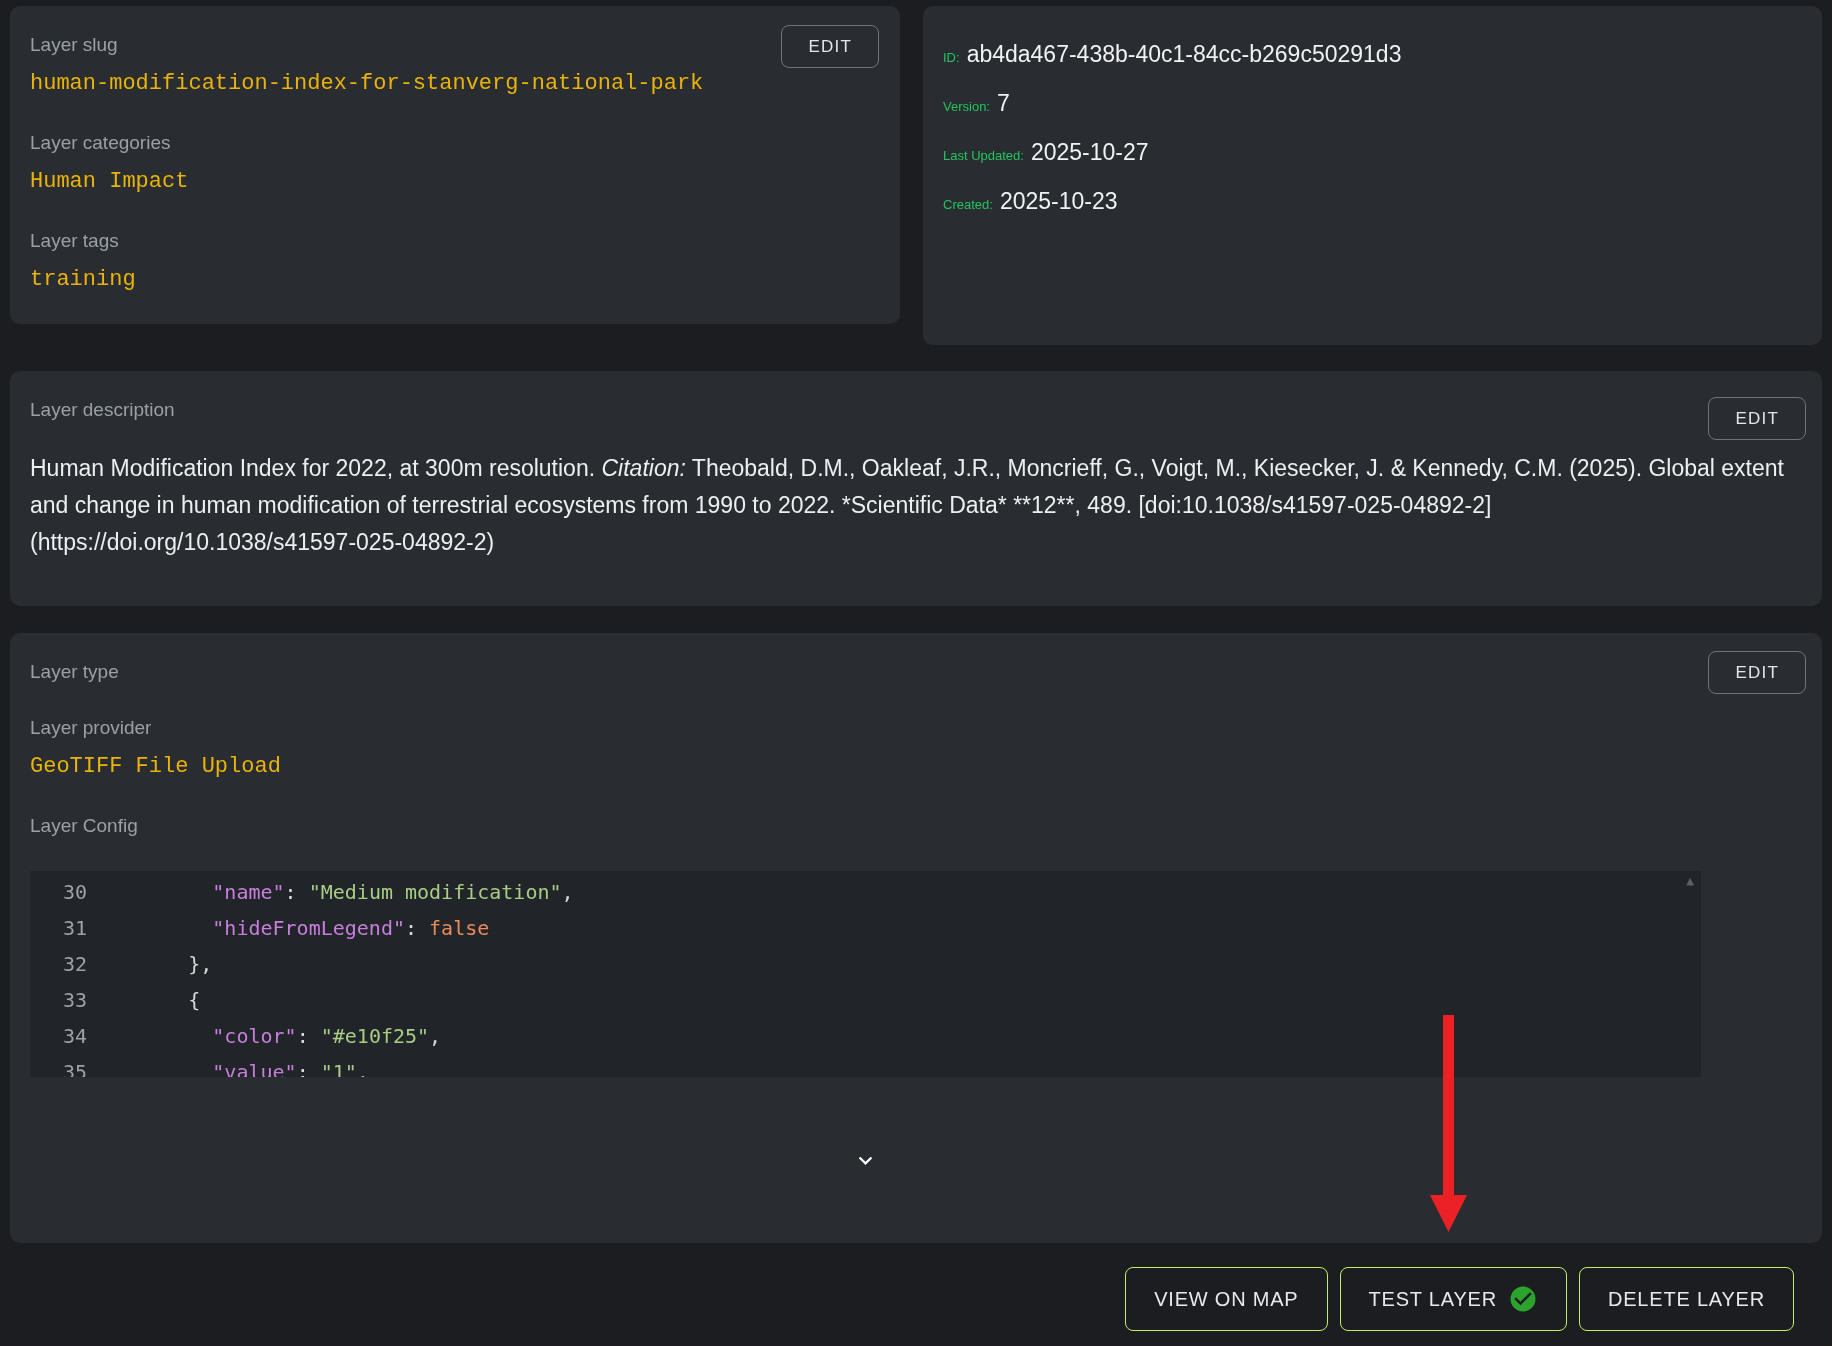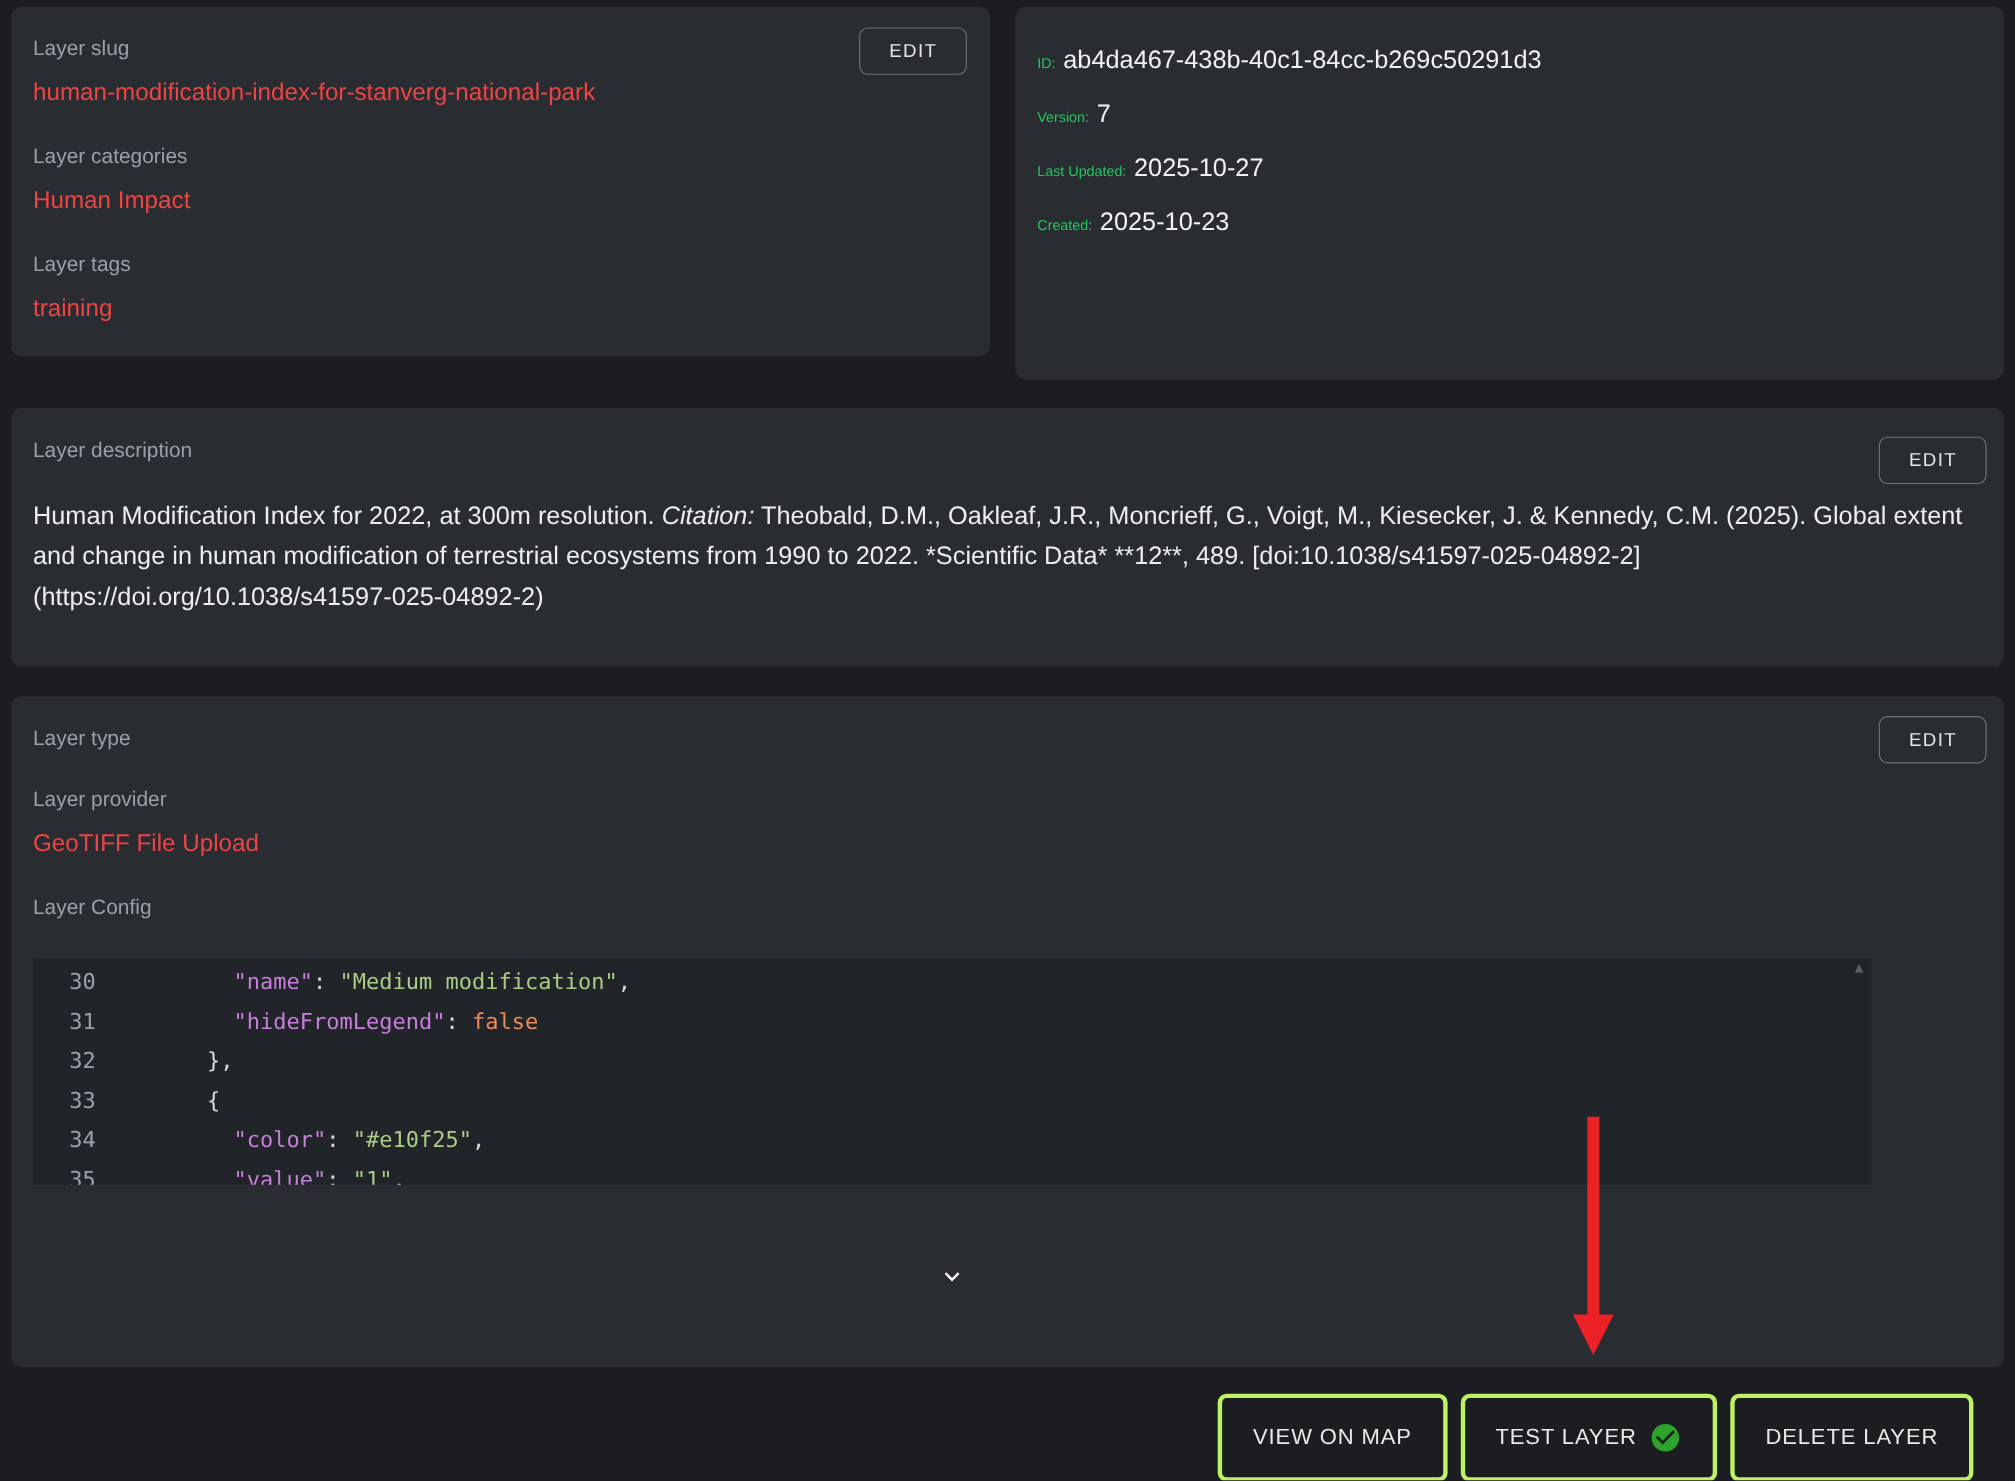--- a/index.html
+++ b/index.html
@@ -7,21 +7,21 @@
   .page{position:relative;width:1832px;height:1346px;background:#1b1d21;overflow:hidden;}
   .content{padding:6px 10px 0 10px;}
 
   .card{background:#292d32;border-radius:10px;position:relative;}
   .row1{display:flex;gap:23px;align-items:flex-start;}
   .card-meta{width:890px;height:318px;padding:28px 20px;box-sizing:border-box;}
   .card-info{flex:1;height:339px;padding:34px 20px;box-sizing:border-box;}
 
   .field{margin-bottom:34px;}
   .field-label{font-size:19px;color:#9aa0a5;margin-bottom:14px;line-height:22px;}
-  .field-value{font-size:22px;color:#ef4444;line-height:28px;}
+  .field-value{font-size:22px;color:#eab308;line-height:28px;font-family:Liberation Mono, monospace;}
 
   .info-row{margin-bottom:17px;line-height:28px;}
   .info-label{font-size:13px;color:#22c55e;}
   .info-value{font-size:23px;color:#f0f2f4;margin-left:7px;}
 
   .edit-btn{position:absolute;top:19px;right:21px;height:43px;padding:0 26px;
     background:transparent;border:1px solid #6e7478;border-radius:8px;
     color:#e3e5e7;font-size:17px;letter-spacing:1.2px;font-family:inherit;
     display:flex;align-items:center;justify-content:center;cursor:pointer;}
 
@@ -43,22 +43,22 @@
   .tok-key{color:#c87fdc;}
   .tok-str{color:#a9cd84;}
   .tok-bool{color:#ed8a5a;}
   .tok-punc{color:#d7dadc;}
   .scroll-up{position:absolute;top:3px;right:7px;font-size:13px;color:#5b6065;line-height:13px;}
 
   .expand-btn{position:absolute;left:829px;top:510px;width:52px;height:34px;
     display:flex;align-items:center;justify-content:center;background:transparent;border:none;cursor:pointer;}
 
   .actions{margin-top:24px;display:flex;justify-content:flex-end;gap:12px;padding-right:28px;}
-  .action-btn{height:80px;padding:0 28px;background:transparent;
-    border:4px solid #bef264;border-radius:8px;color:#e7e9eb;
+  .action-btn{height:64px;padding:0 28px;background:transparent;
+    border:1px solid #bef264;border-radius:8px;color:#e7e9eb;
     font-size:20px;letter-spacing:0.8px;font-family:inherit;
     display:flex;align-items:center;justify-content:center;gap:11px;cursor:pointer;}
 
   .red-arrow{position:absolute;left:1429px;top:1015px;z-index:10;pointer-events:none;}
 </style>
 </head>
 <body>
 
 <div class="page">
   <div class="content">

